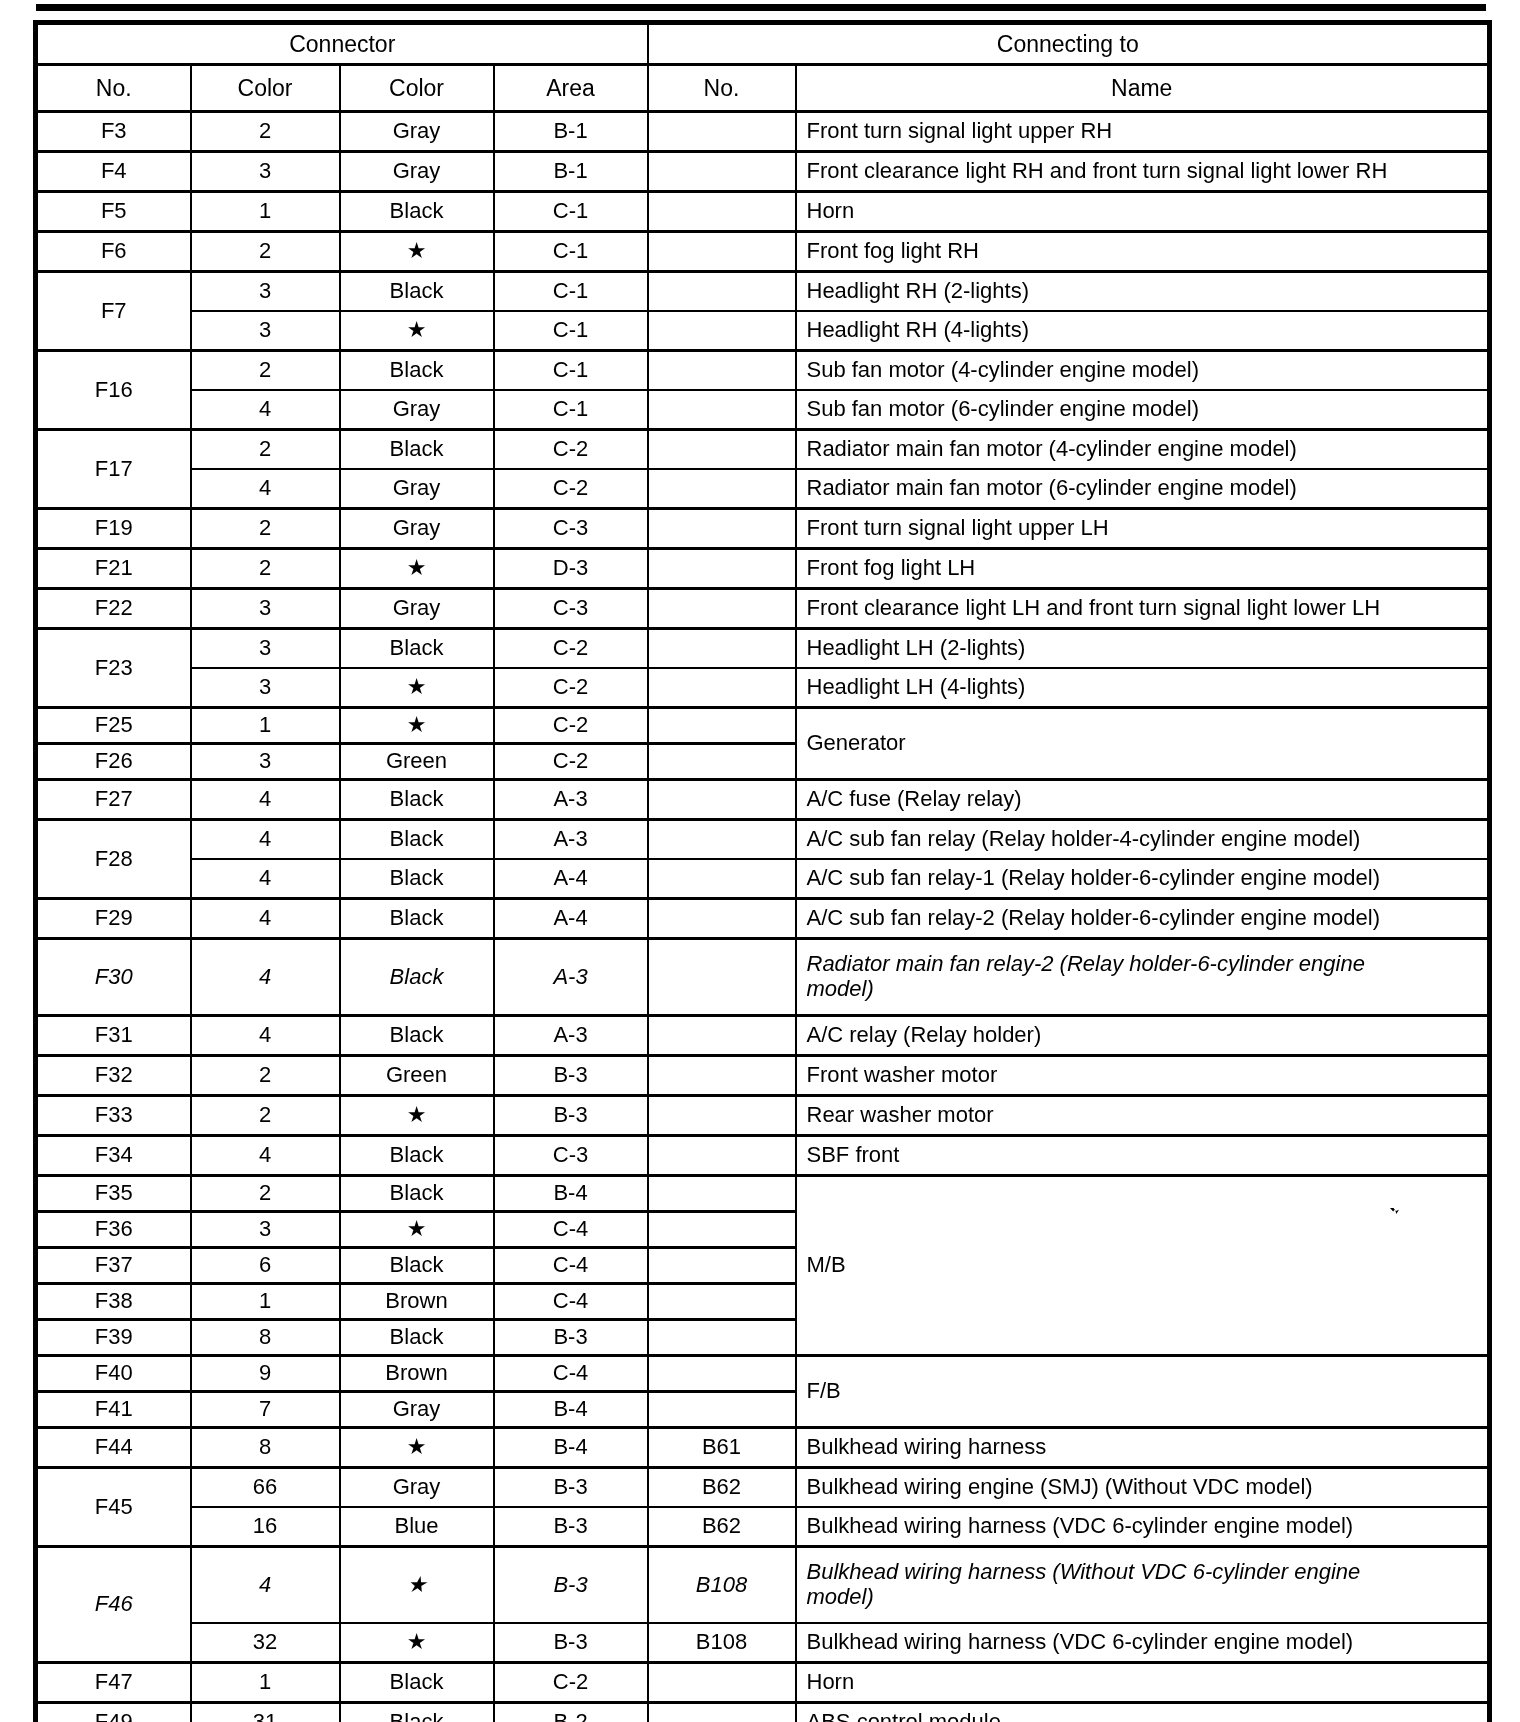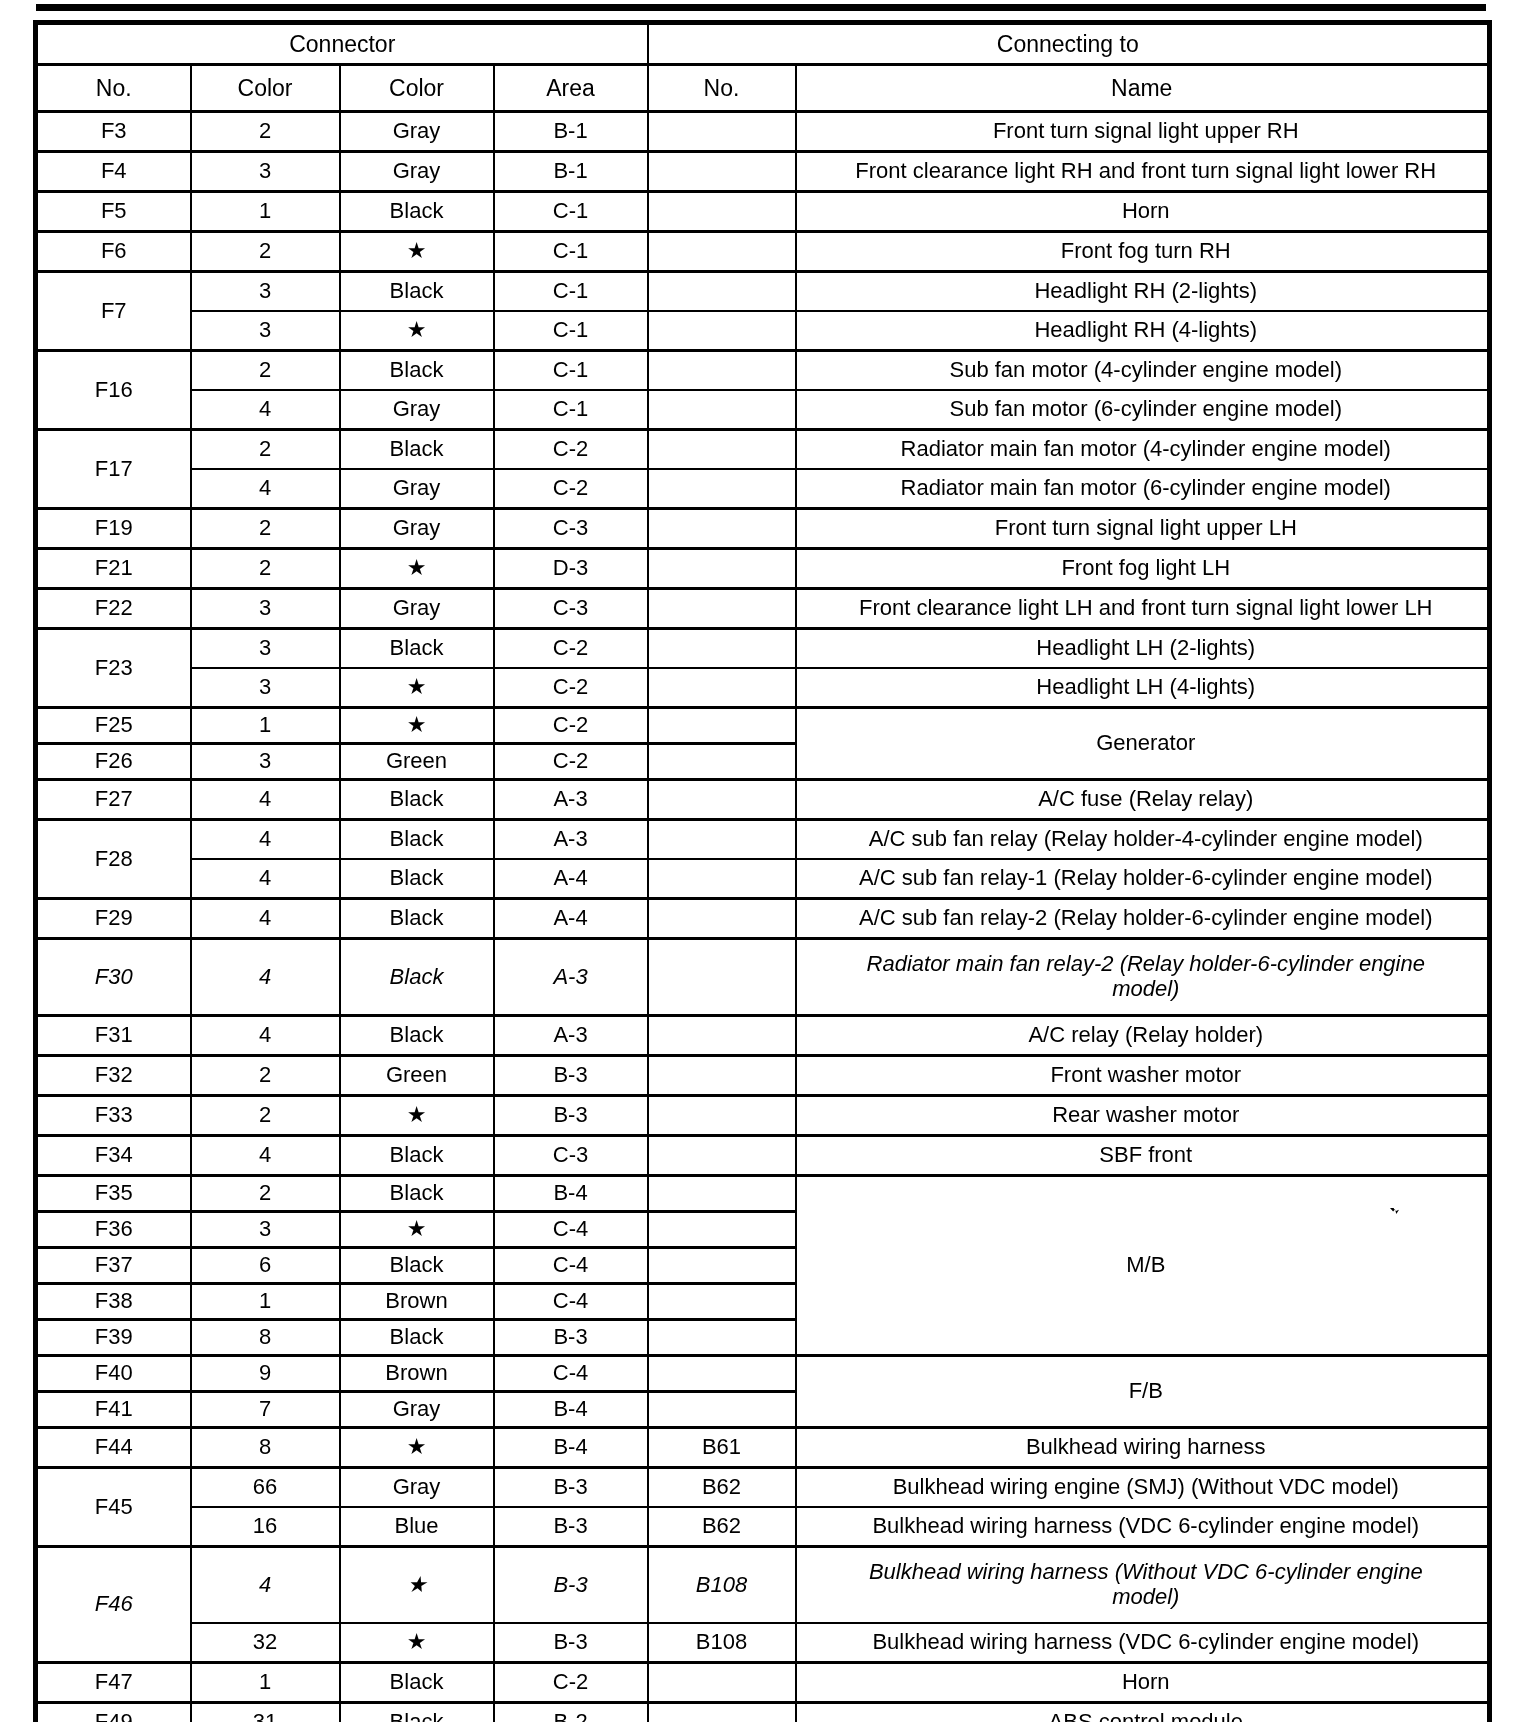--- a/index.html
+++ b/index.html
@@ -46,21 +46,21 @@
     height: 33px;
     font-size: 22px;
     text-align: center;
     padding: 0 4px;
     border-top-width: 3px;
     line-height: 1.12;
   }
   .conn-table tbody tr.sub td { border-top-width: 2px; }
   .conn-table tbody tr.tall td { height: 70px; font-style: italic; }
   .conn-table tbody td.col-name {
-    text-align: center;
+    text-align: left;
     padding: 2px 2px 2px 10px;
     white-space: pre-line;
   }
   .stray-mark {
     position: absolute;
     left: 1390px;
     top: 1208px;
     width: 9px;
     height: 6px;
     background: #000;
@@ -119,21 +119,21 @@
         <td class="col-area">C-1</td>
         <td class="col-ctno"></td>
         <td class="col-name">Horn</td>
       </tr>
       <tr>
         <td class="col-no">F6</td>
         <td class="col-pole">2</td>
         <td class="col-color">★</td>
         <td class="col-area">C-1</td>
         <td class="col-ctno"></td>
-        <td class="col-name">Front fog turn RH</td>
+        <td class="col-name">Front fog light RH</td>
       </tr>
       <tr>
         <td class="col-no" rowspan="2">F7</td>
         <td class="col-pole">3</td>
         <td class="col-color">Black</td>
         <td class="col-area">C-1</td>
         <td class="col-ctno"></td>
         <td class="col-name">Headlight RH (2-lights)</td>
       </tr>
       <tr class="sub">

